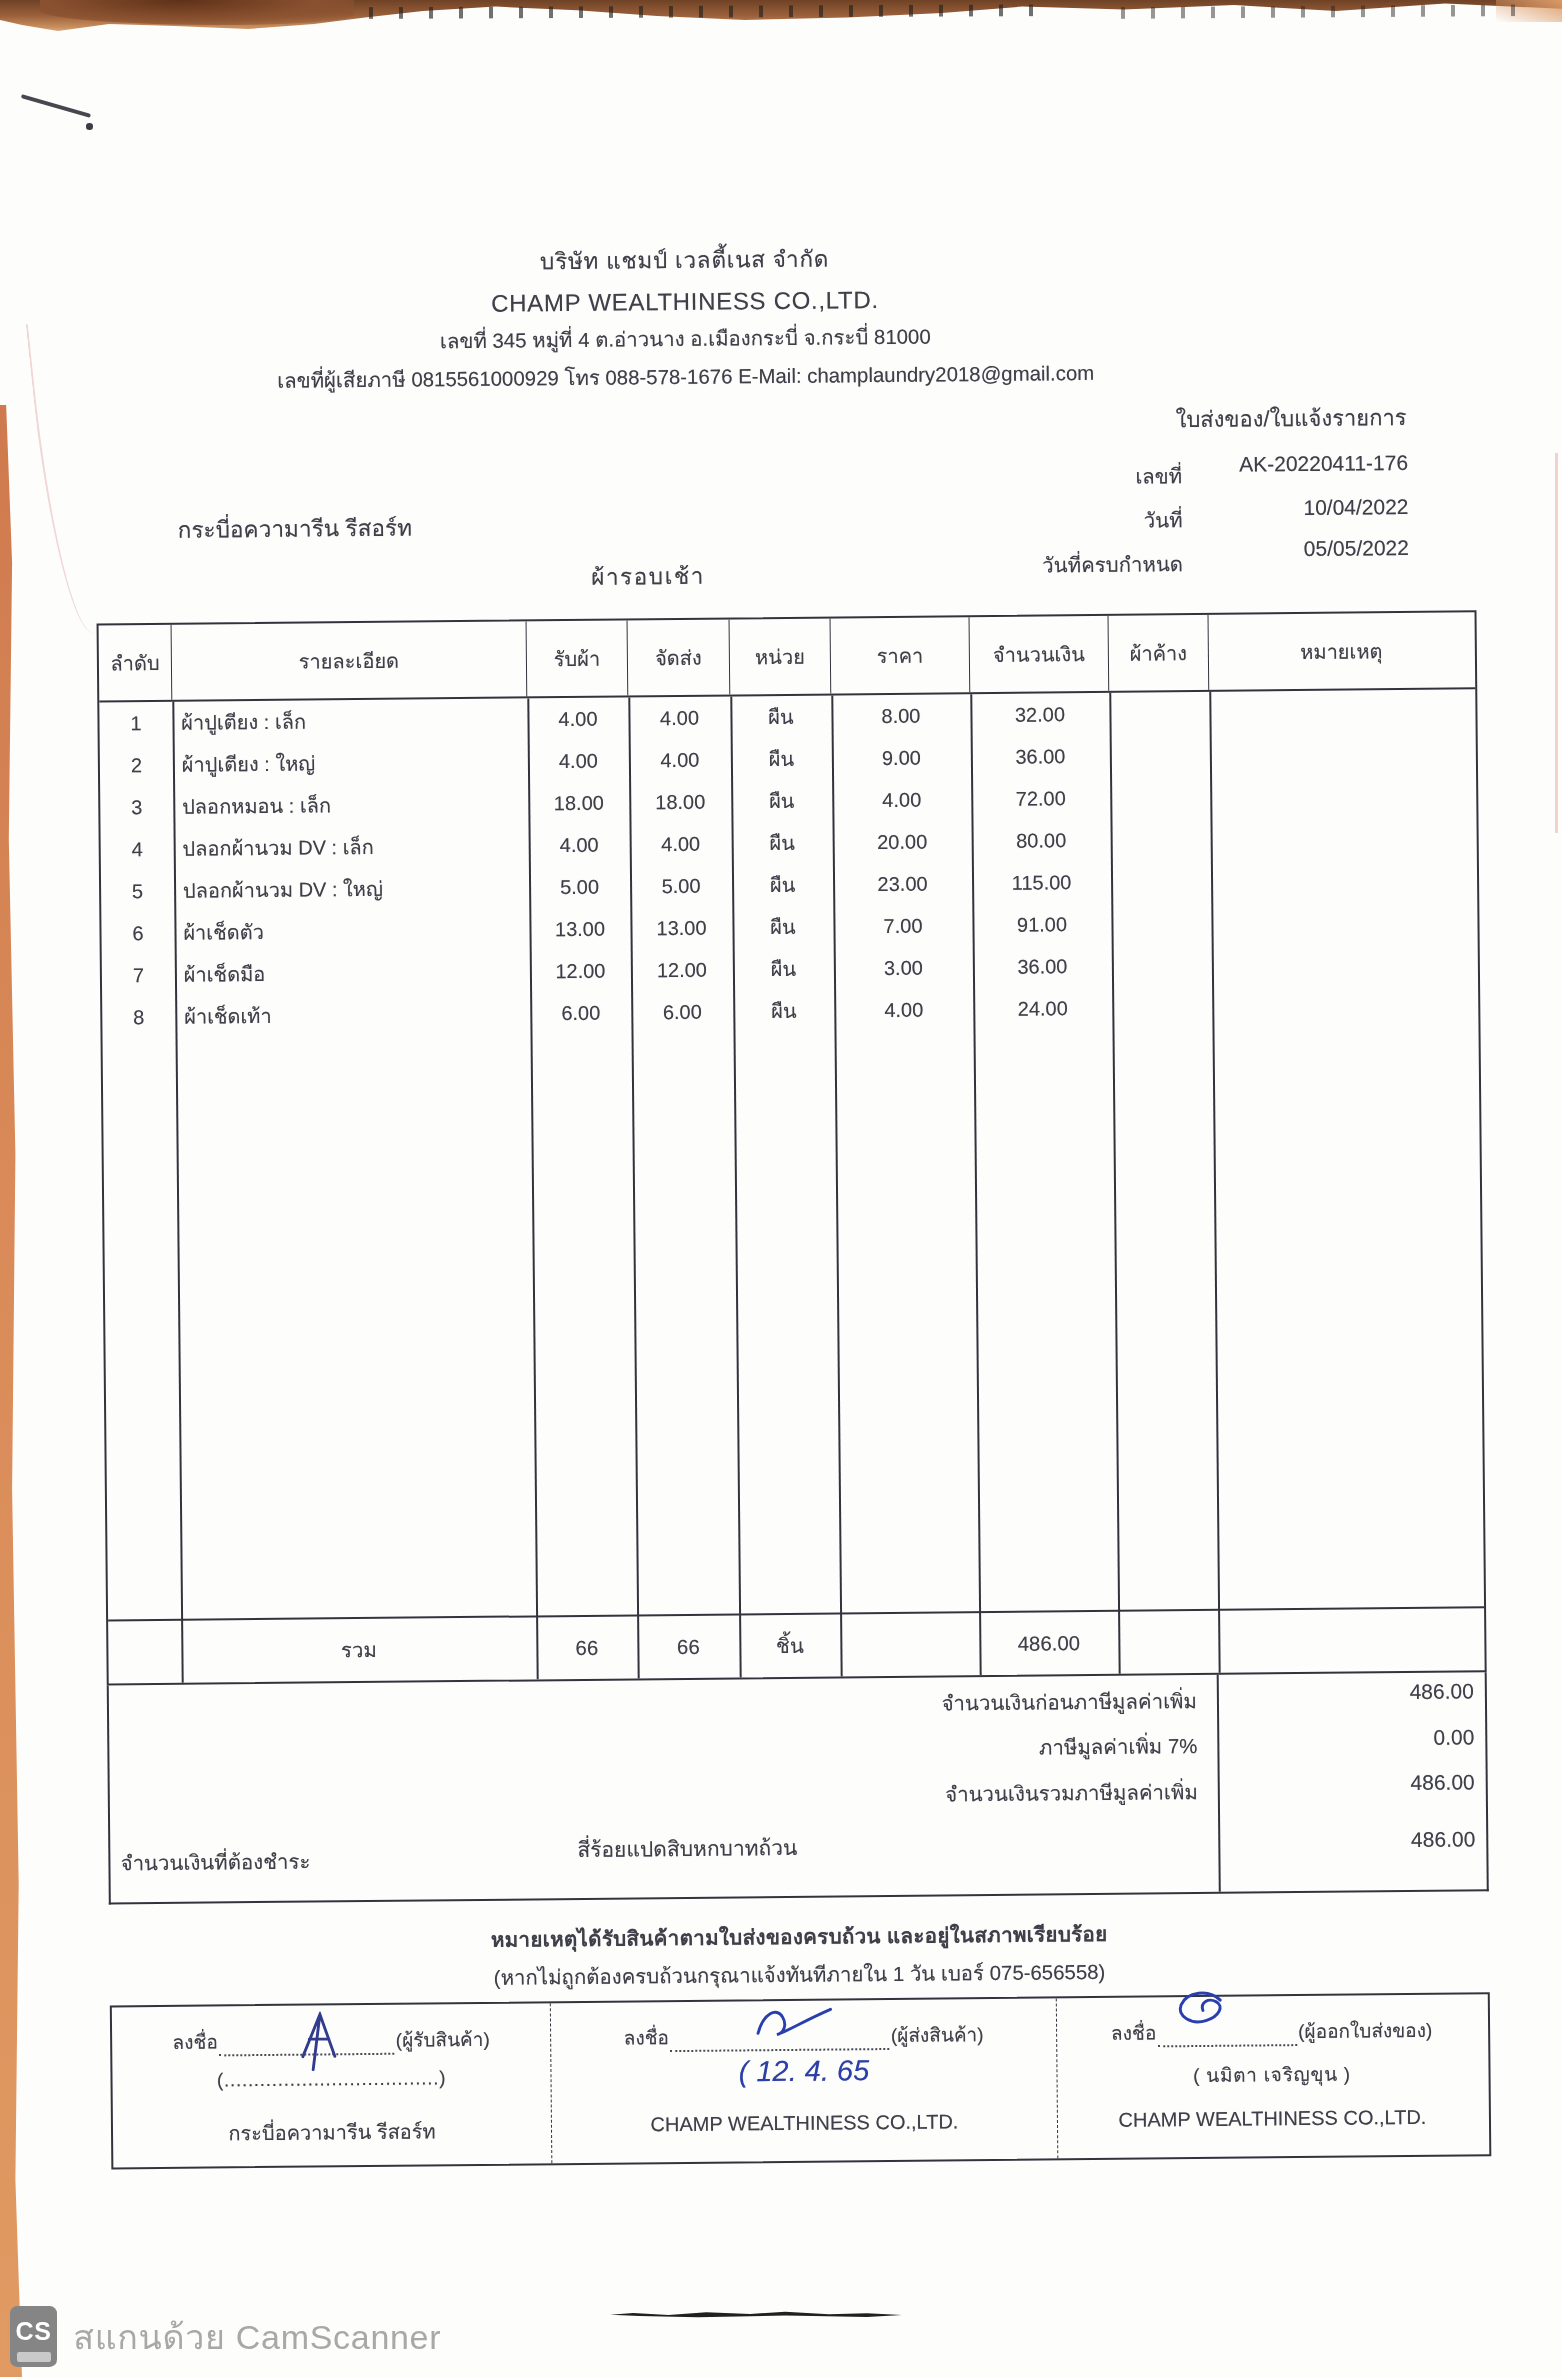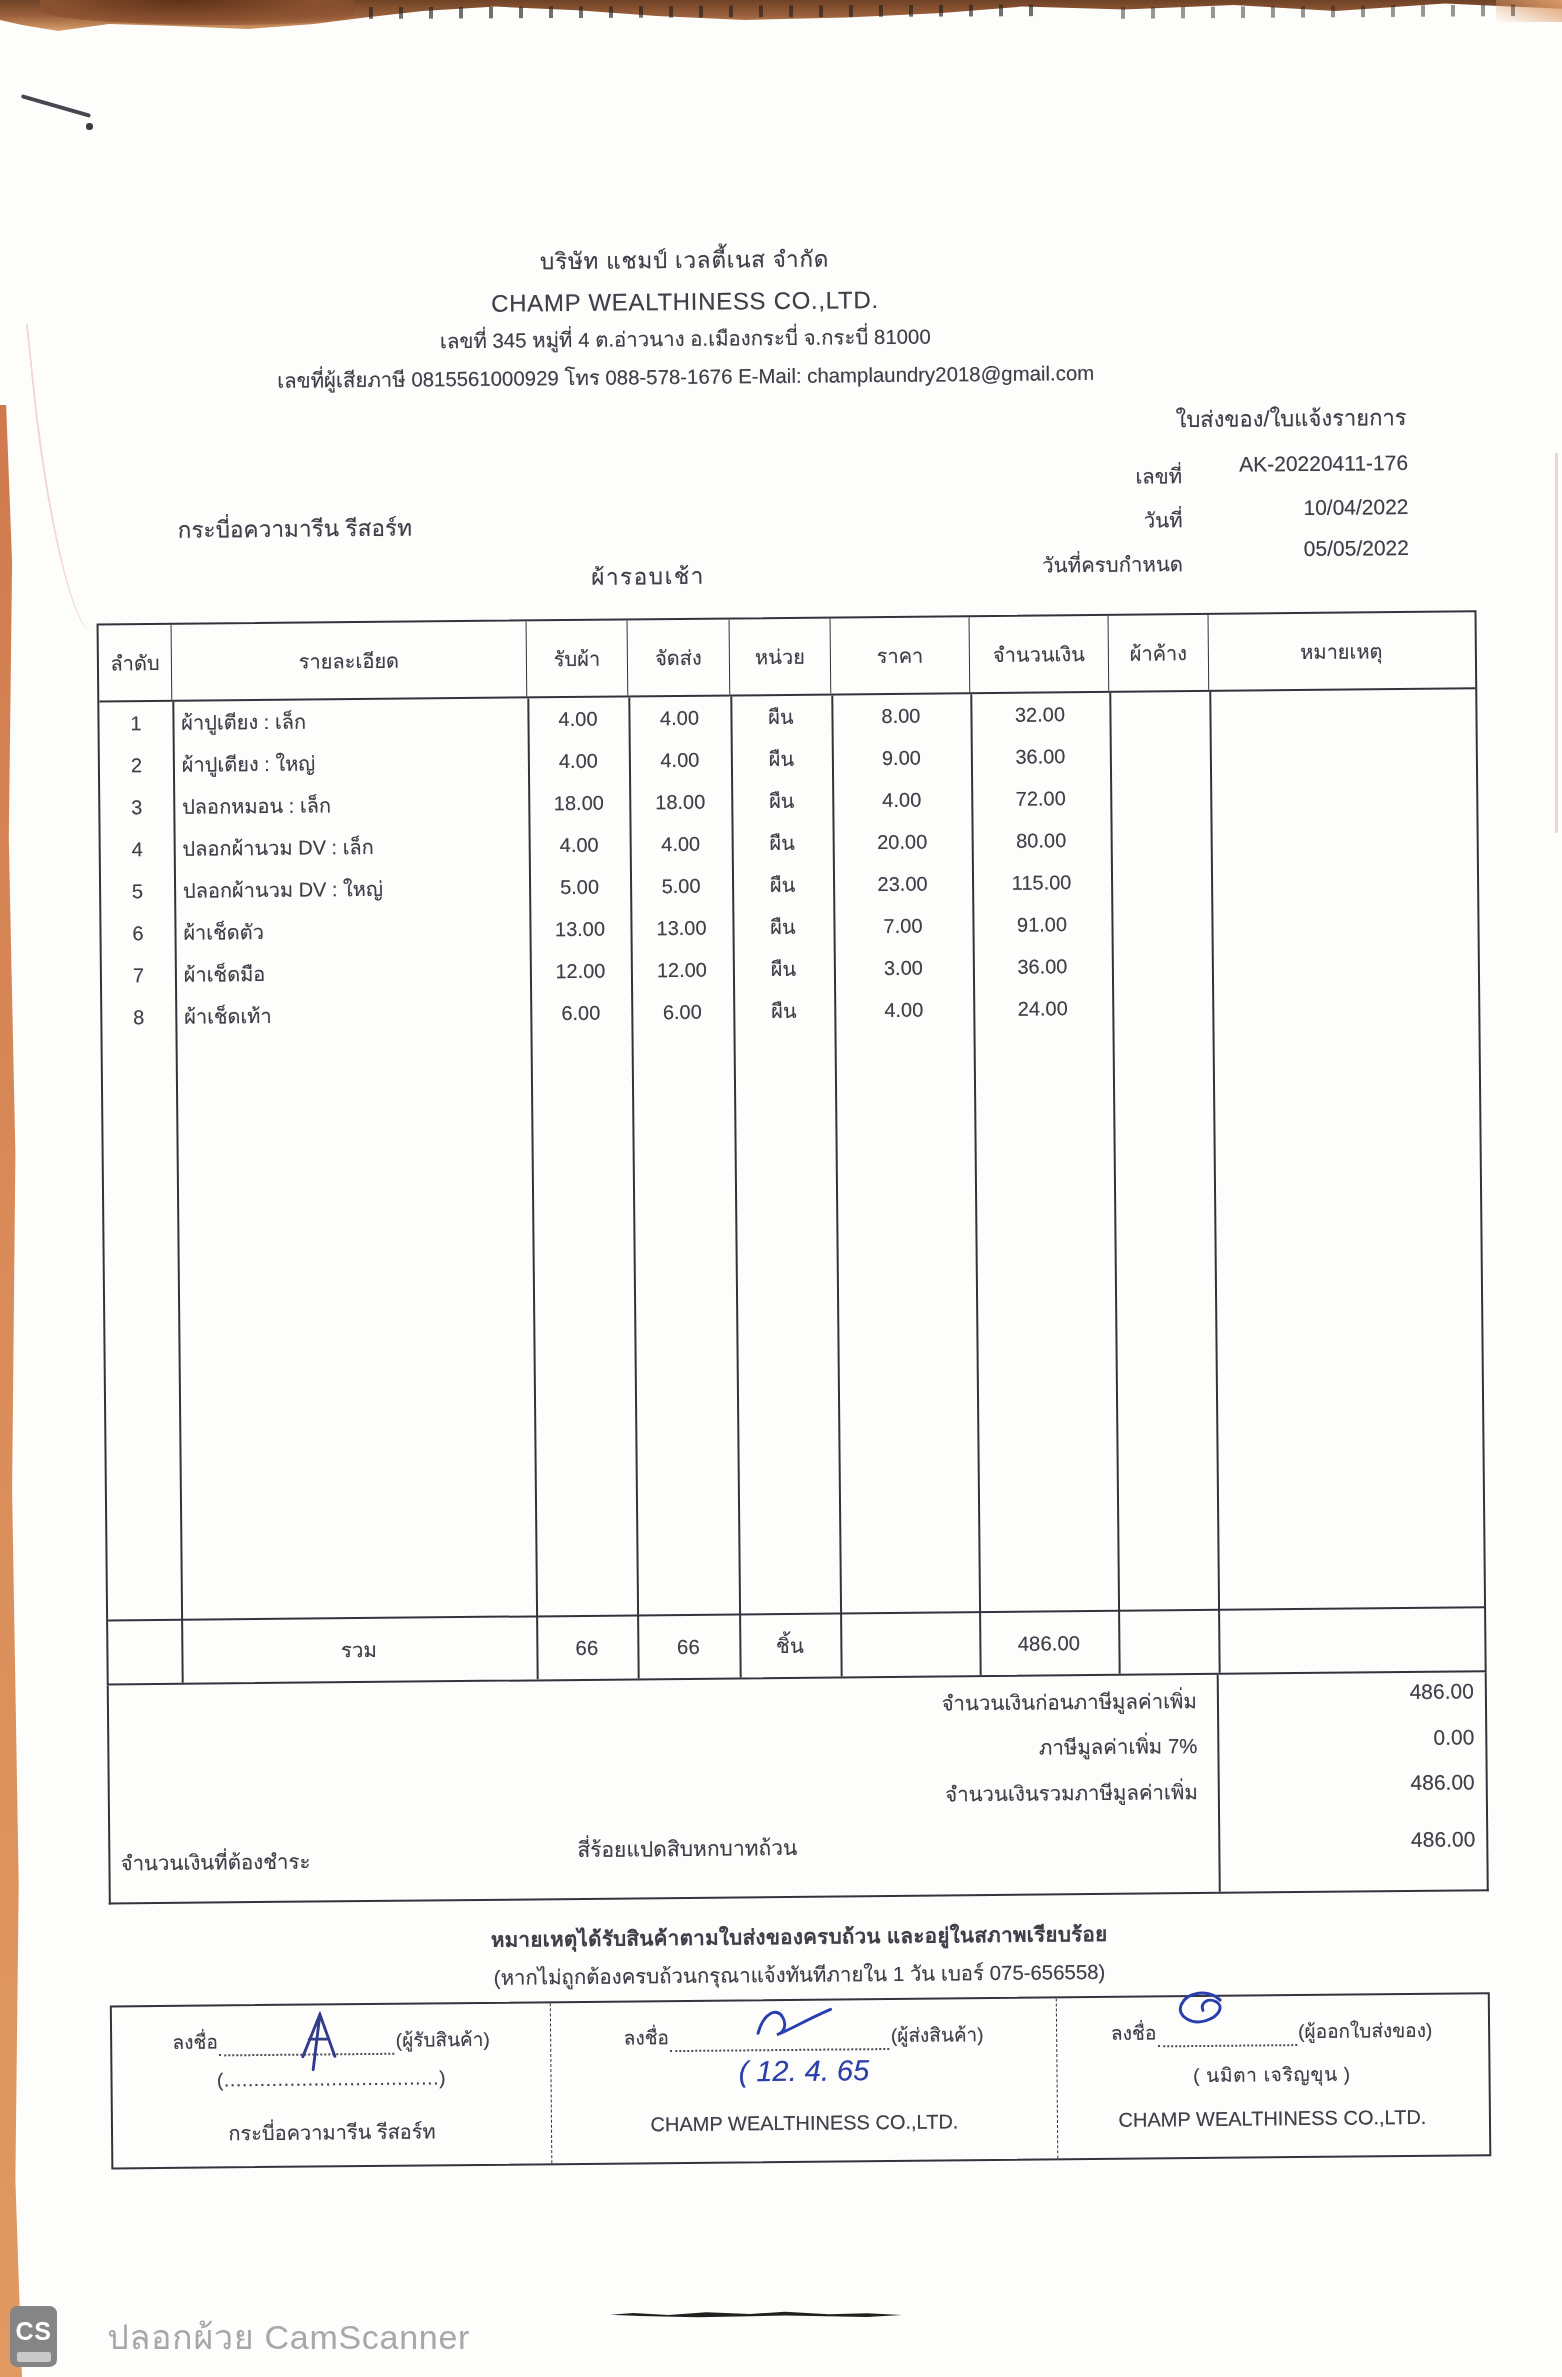--- a/index.html
+++ b/index.html
@@ -116,21 +116,21 @@
   .sig-box + .sig-box { border-left:1.5px dashed #33333d; }
   .sig-row { position:absolute; top:20.4px; left:0; right:0; display:flex; align-items:flex-end; justify-content:center; white-space:nowrap; }
   .sig-leader { display:inline-block; border-bottom:2.2px dotted #4a4a54; margin:0 1.5px; height:17.5px; }
   .sig-name { position:absolute; top:63px; left:0; right:0; text-align:center; letter-spacing:0.7px; }
   .sig-org { position:absolute; top:111px; left:0; right:0; text-align:center; font-size:20px; }
   .hand { color:#2a3fae; font-style:italic; }
   .hand-date { position:absolute; top:54px; left:0; right:0; text-align:center; font-size:29px; }
   .sig-svg { position:absolute; z-index:3; }
 
   
-  .cs-footer { position:absolute; left:10.2px; top:2305px; height:63px; display:flex; align-items:center; z-index:8;gap:34px; }
+  .cs-footer { position:absolute; left:10.2px; top:2305px; height:63px; display:flex; align-items:center; z-index:8; }
   .cs-logo {
     position:relative; width:47px; height:61px; background:#858585; border-radius:7.3px;
     display:flex; align-items:center; justify-content:center; margin-right:16px;
   }
   .cs-logo-text { color:#ffffff; font-weight:bold; font-size:25px; margin-top:-10.2px; letter-spacing:0.7px; }
   .cs-logo-bar { position:absolute; bottom:5.1px; left:6.6px; right:6.6px; height:10.2px; background:#c9c9c9; border-radius:2.2px; }
   .cs-text { color:#a8a8a8; font-size:34px; letter-spacing:0.7px; }
 </style>
 </head>
 <body>
@@ -355,17 +355,17 @@
       </div>
 
     </div>
   </div>
 
   <div class="cs-footer">
     <div class="cs-logo">
       <div class="cs-logo-text">CS</div>
       <div class="cs-logo-bar"></div>
     </div>
-    <div class="cs-text">ปลอกผ้วย CamScanner</div>
+    <div class="cs-text">สแกนด้วย CamScanner</div>
   </div>
 
 </div>
 
 
 </body></html>

